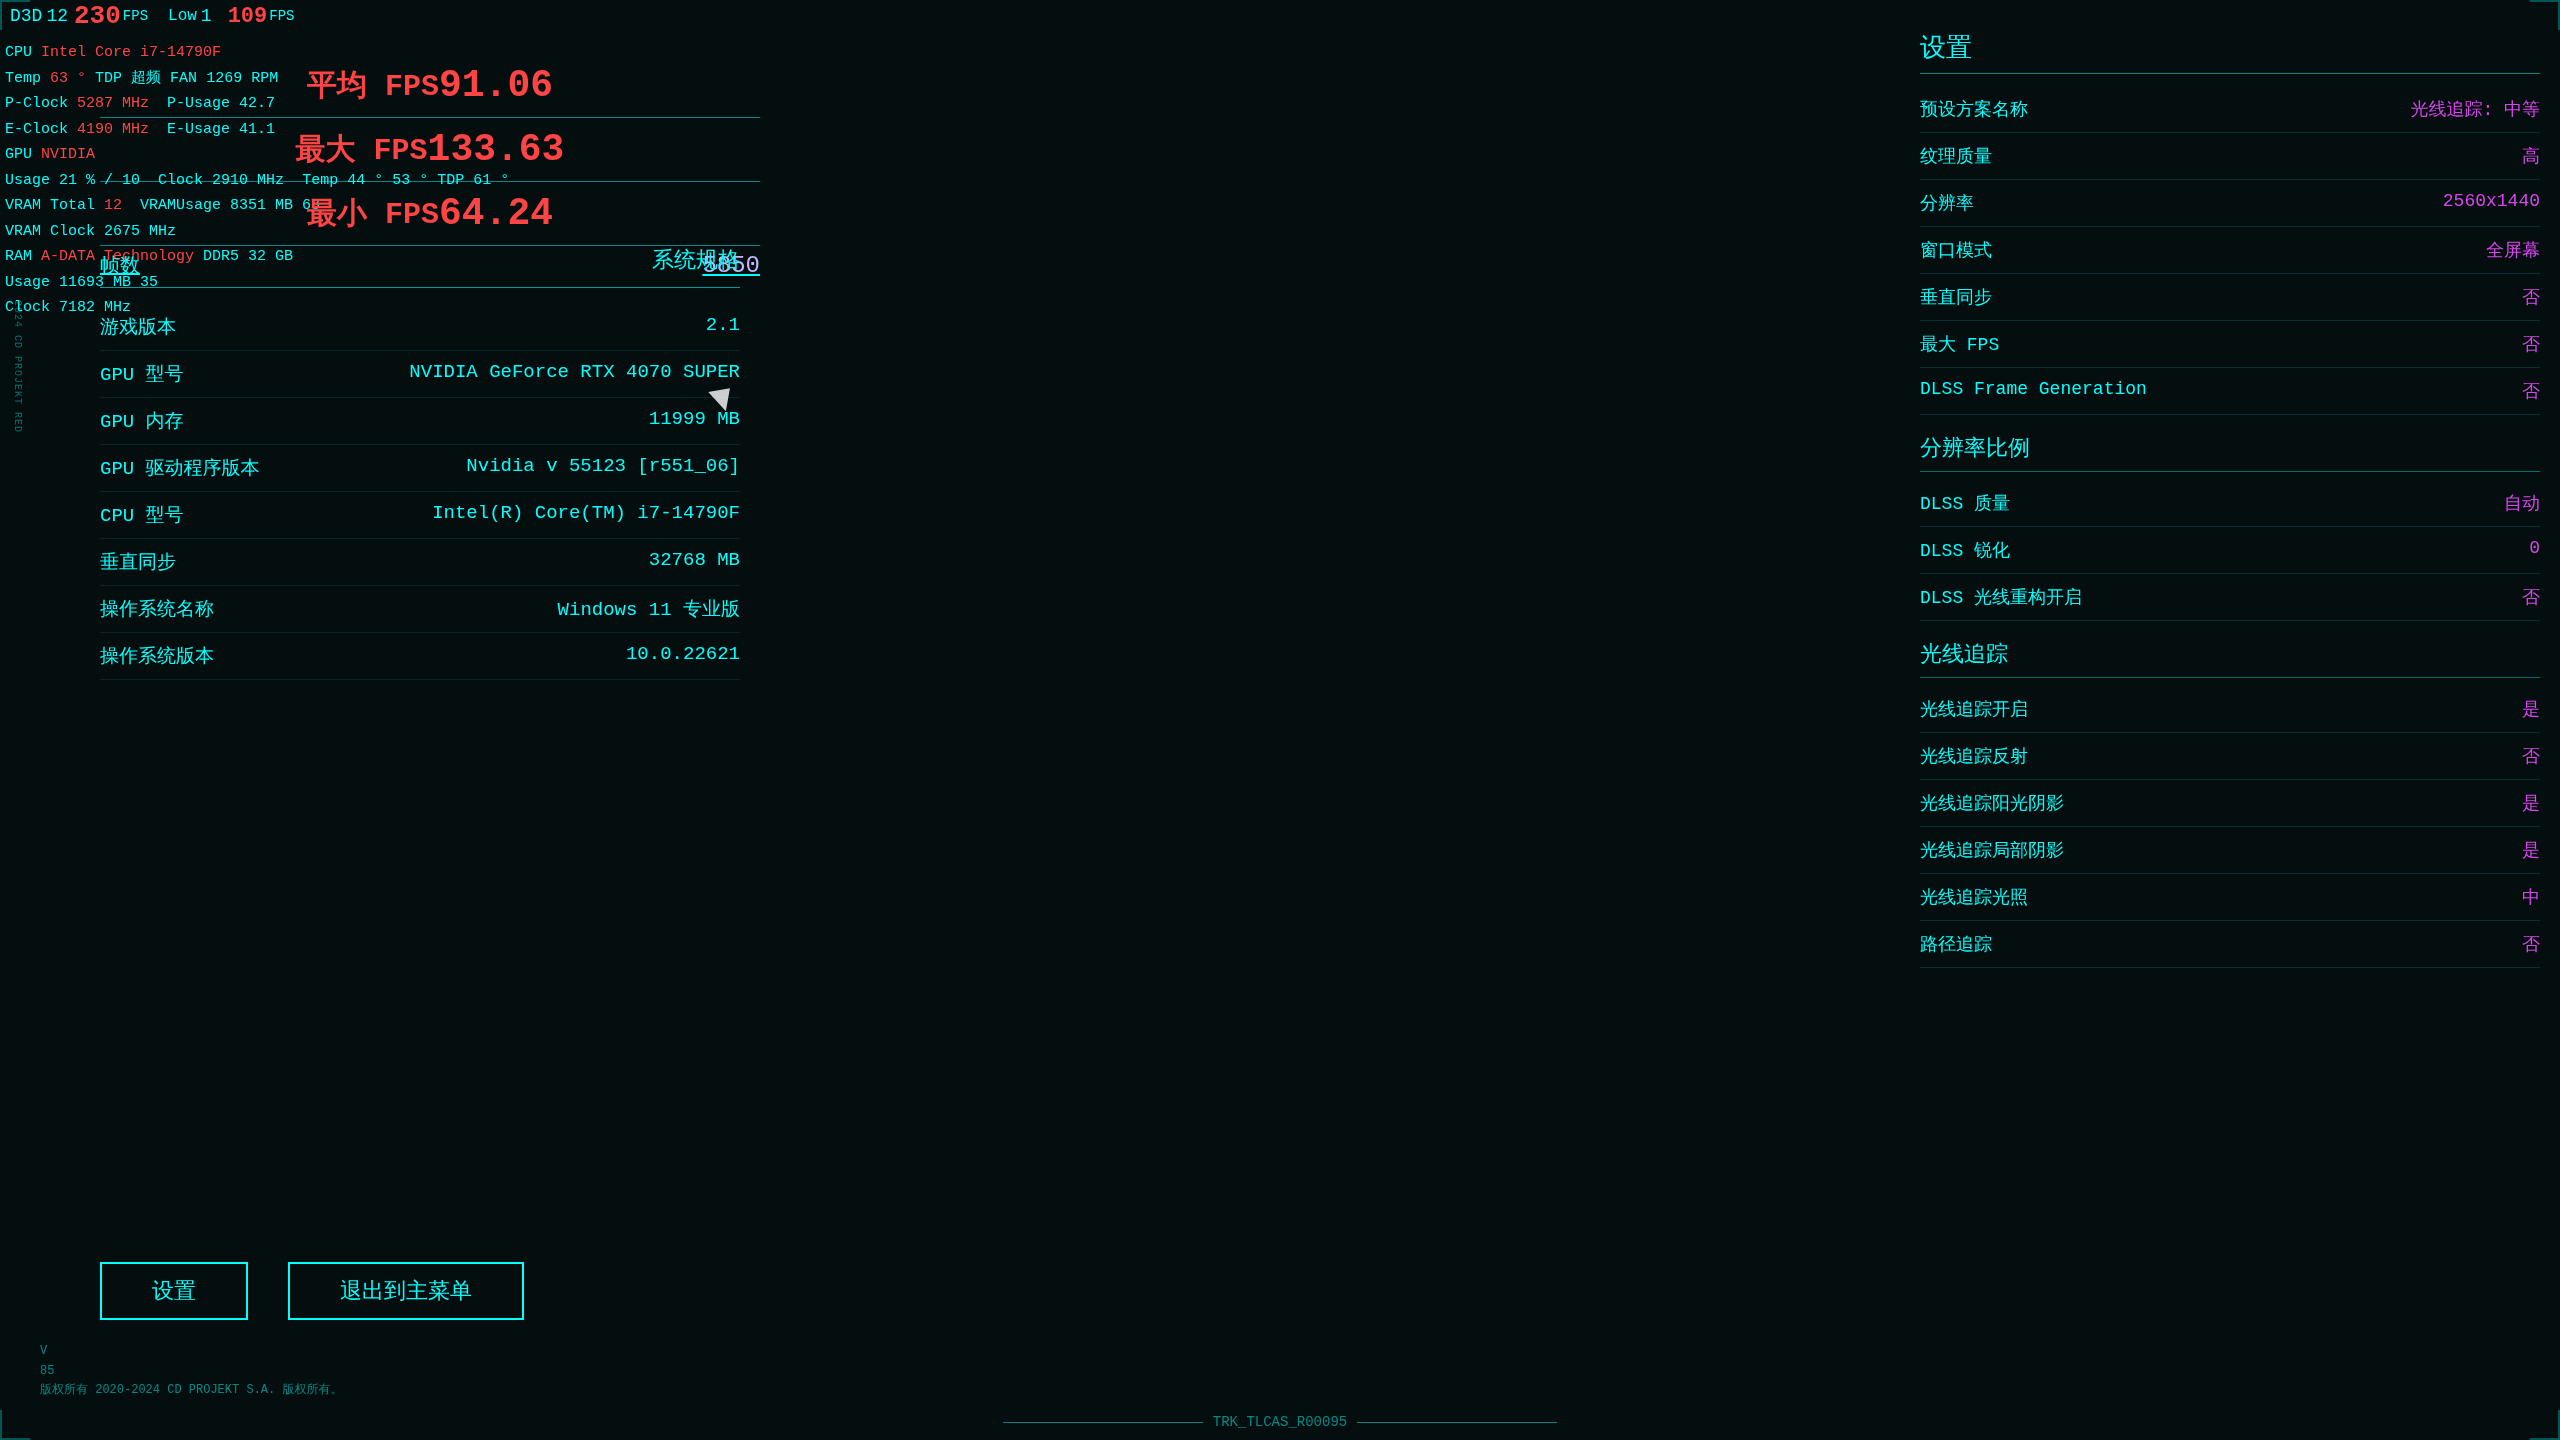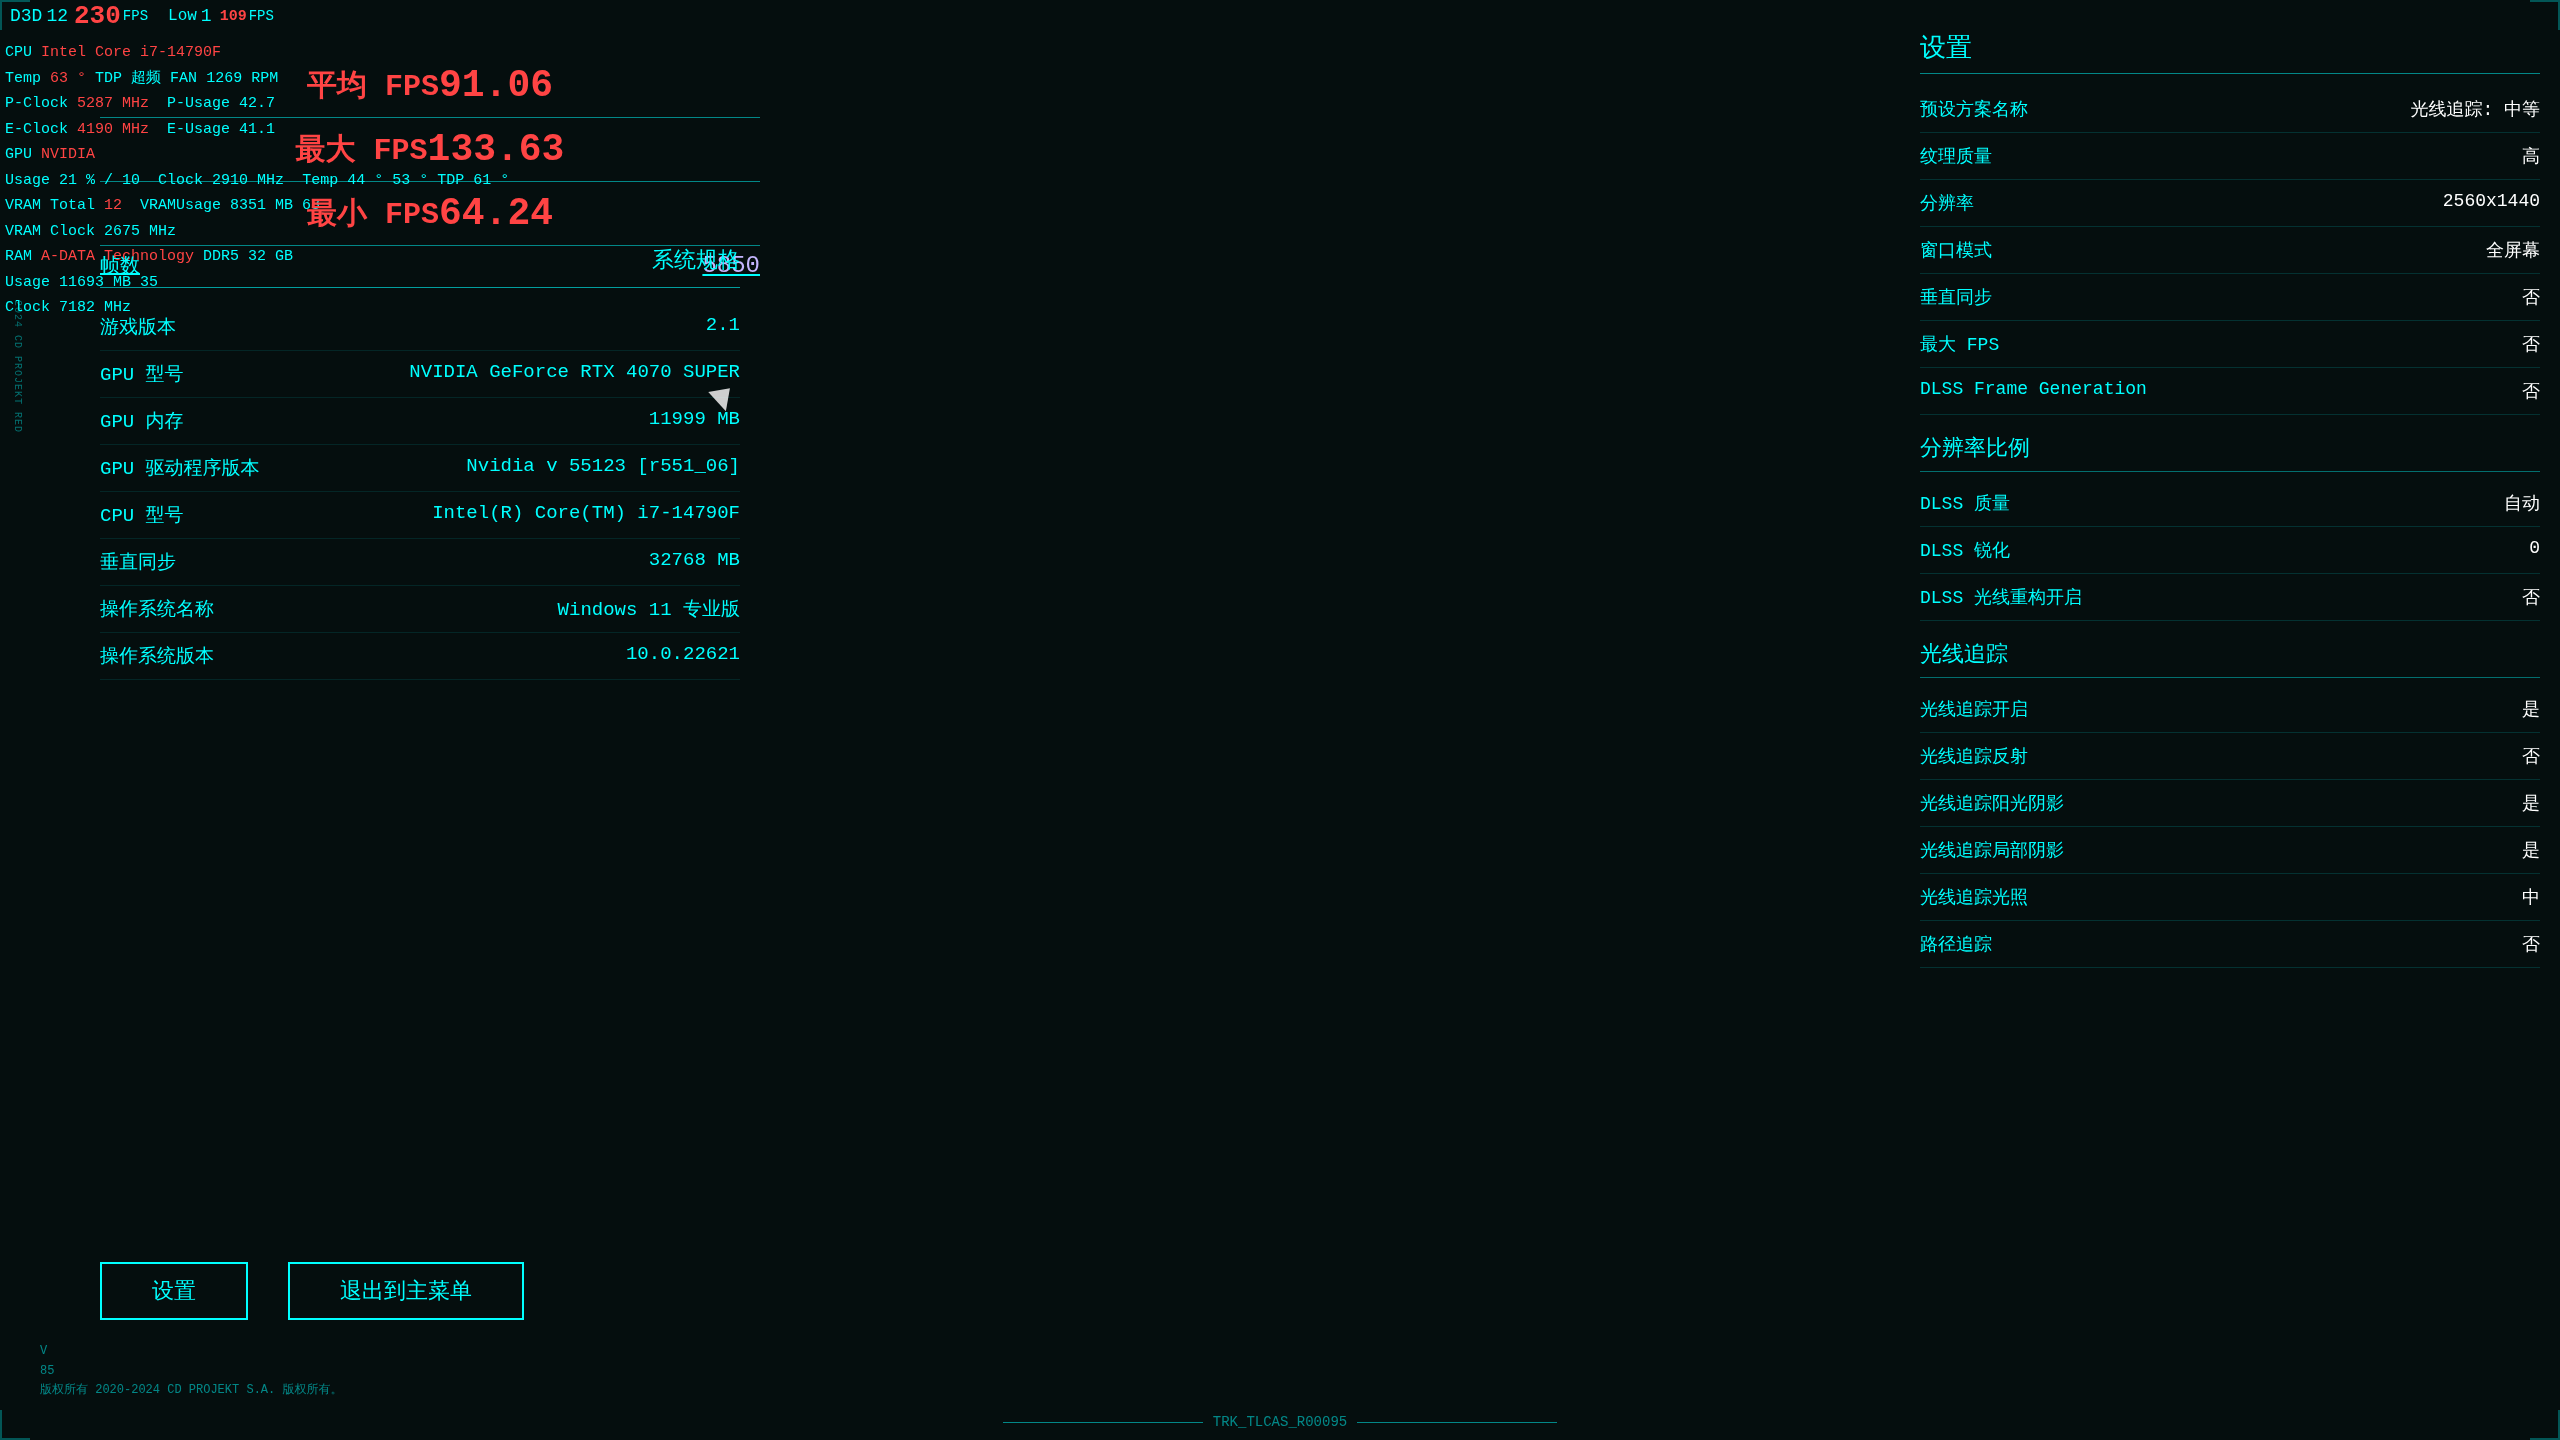--- a/index.html
+++ b/index.html
@@ -41,23 +41,23 @@
       font-size: 14px;
       margin-left: 2px;
     }
     .top-bar-low {
       color: #00ffff;
       font-size: 16px;
       margin-left: 20px;
     }
     .top-bar-low-val {
       color: #ff4444;
-      font-size: 15px;
+      font-size: 22px;
       font-weight: bold;
-      margin-left: 8px;
+      margin-left: 16px;
     }
 
     
     .left-stats {
       position: absolute;
       top: 40px;
       left: 5px;
       font-size: 15px;
       line-height: 1.7;
       color: #00ffff;
@@ -139,21 +139,21 @@
       display: flex;
       justify-content: space-between;
       padding: 11px 0;
       font-size: 18px;
       border-bottom: 1px solid rgba(0,255,255,0.15);
     }
     .settings-row-label {
       color: #00ffff;
     }
     .settings-row-value {
-      color: #ffffff;
+      color: #d946ef;
       text-align: center;
     }
     .settings-section-title {
       color: #00ffff;
       font-size: 22px;
       margin-top: 18px;
       margin-bottom: 8px;
       padding-bottom: 8px;
       border-bottom: 1px solid rgba(0,255,255,0.4);
     }

